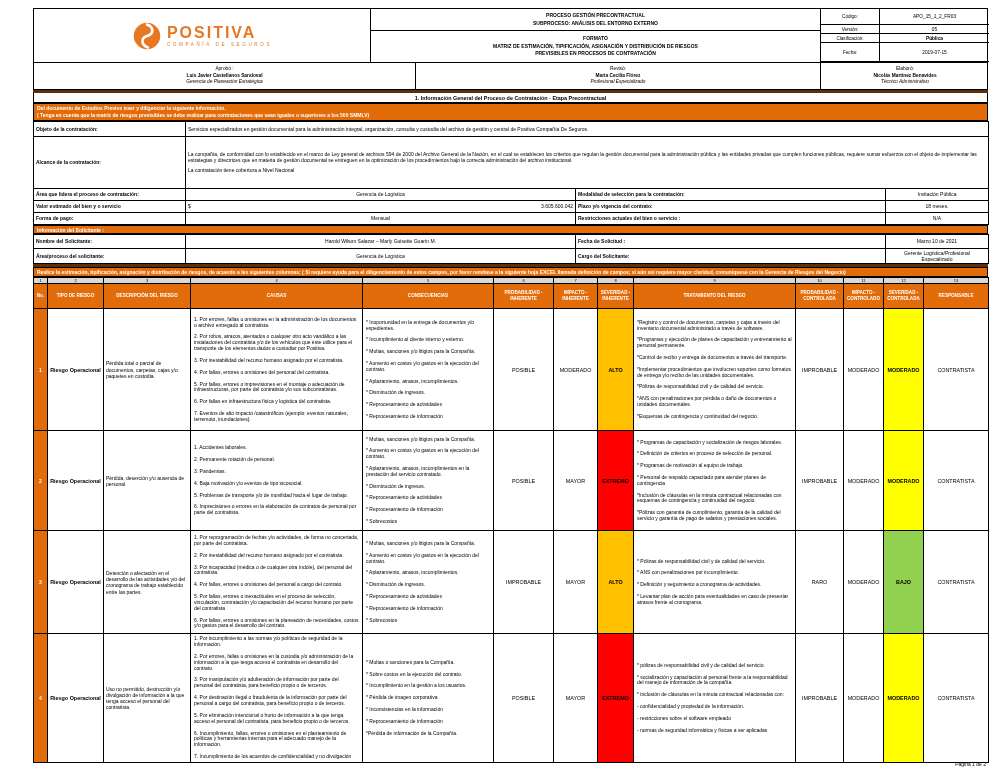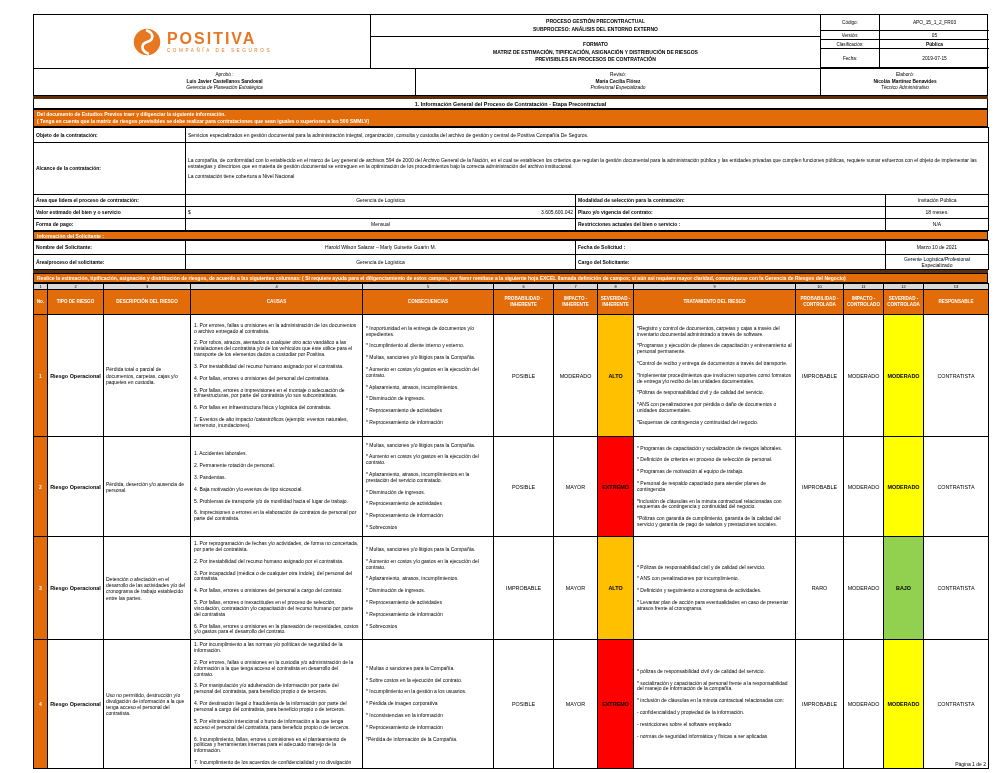--- a/index.html
+++ b/index.html
@@ -1,18 +1,18 @@
 <!DOCTYPE html>
 <html><head>
 <meta charset="utf-8">
 <style>
   * { box-sizing: border-box; margin: 0; padding: 0; }
   body { background:#e8e8e8; font-family:"Liberation Sans", sans-serif; color:#000; }
   .page { position:relative; width:1000px; height:773px; background:#fff; margin:0 auto; overflow:hidden; }
-  .doc { position:absolute; left:33px; top:14px; width:955px; }
+  .doc { position:absolute; left:33px; top:8px; width:955px; }
 
   
   .hdr { display:grid; grid-template-columns:337px 450px 168px; height:54px; border:1.5px solid #000; border-bottom:none; }
   .logo-cell { display:flex; align-items:center; justify-content:center; gap:5px; border-right:1px solid #000; }
   .logo-text .brand { color:#E87722; font-weight:bold; font-size:16px; letter-spacing:2px; line-height:1; }
   .logo-text .brand-sub { color:#E87722; font-size:4.6px; letter-spacing:2.6px; margin-top:1px; }
   .title-cell { display:flex; flex-direction:column; border-right:1px solid #000; }
   .t1 { height:22px; border-bottom:1px solid #000; display:flex; flex-direction:column; justify-content:center; text-align:center; font-size:5px; font-weight:bold; line-height:1.5; }
   .t2 { flex:1; display:flex; flex-direction:column; justify-content:center; text-align:center; font-size:5px; font-weight:bold; line-height:1.5; }
   .meta { display:grid; grid-template-columns:58px 1fr; grid-template-rows:16px 9px 9px 1fr; font-size:4.6px; }

